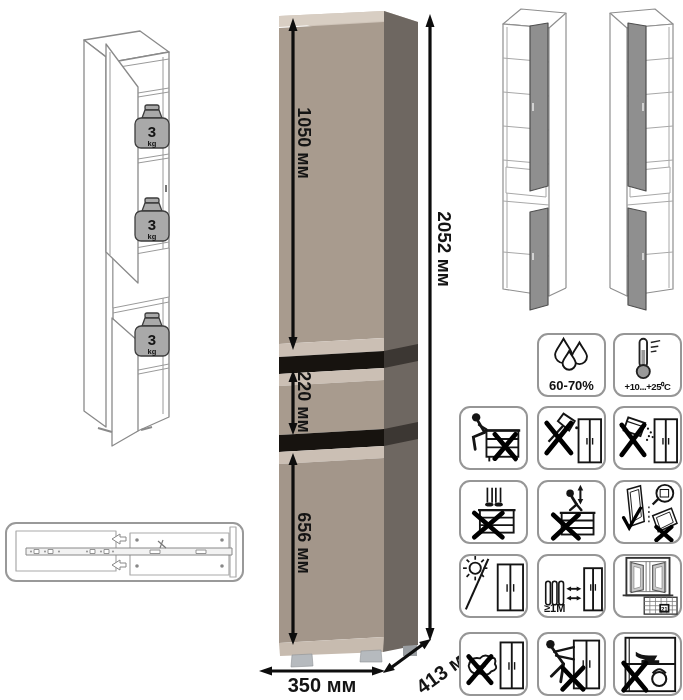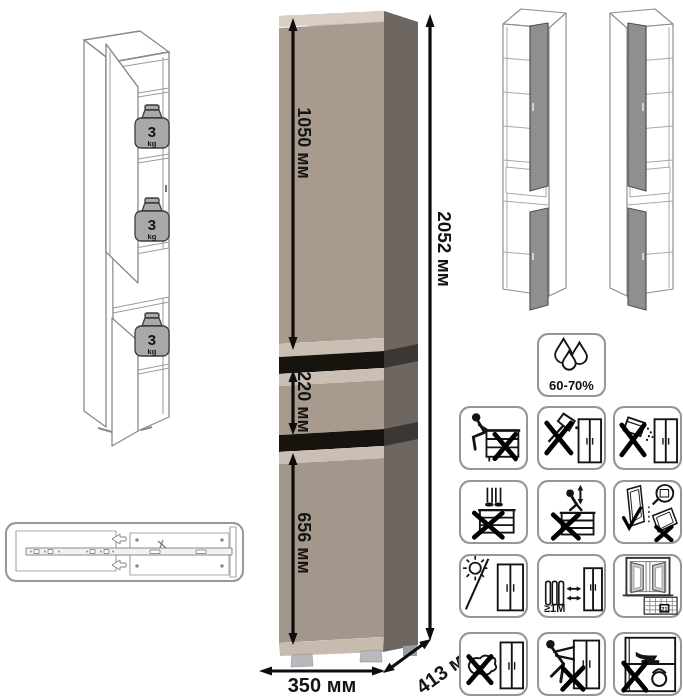--- a/index.html
+++ b/index.html
@@ -196,20 +196,33 @@
   <svg viewBox="0 0 69 64">
     <g stroke="#141414" stroke-width="2" fill="#ffffff">
       <path d="M26,4 C21,13 17,16.6 17,21 A9,9 0 0 0 35,21 C35,16.6 31,13 26,4 Z"></path>
       <path d="M43,8 C38.6,16 35,19.2 35,23 A8,8 0 0 0 51,23 C51,19.2 47.4,16 43,8 Z"></path>
       <path d="M32,17 C28.2,24 25,26.8 25,30 A7,7 0 0 0 39,30 C39,26.8 35.8,24 32,17 Z"></path>
     </g>
   </svg>
   <div class="tile-label lbl-lg">60-70%</div>
 </div>
 
+<div class="tile" style="left:613px;top:333px;">
+  <svg viewBox="0 0 69 64">
+    <rect x="26" y="4" width="8" height="30" rx="4" stroke="#222222" stroke-width="2" fill="#ffffff"></rect>
+    <line x1="30" y1="16" x2="30" y2="35" stroke="#999999" stroke-width="4"></line>
+    <circle cx="30" cy="39" r="7" fill="#999999" stroke="#222222" stroke-width="2"></circle>
+    <g stroke="#222222" stroke-width="1.6">
+      <line x1="38" y1="8" x2="48" y2="6"></line>
+      <line x1="38" y1="13" x2="46" y2="12"></line>
+      <line x1="38" y1="18" x2="44" y2="17"></line>
+    </g>
+  </svg>
+  <div class="tile-label lbl-sm">+10...+25⁰C</div>
+</div>
 
 <div class="tile" style="left:459px;top:406px;">
   <svg viewBox="0 0 69 64">
     <g stroke="#141414" stroke-width="2" fill="#ffffff">
       <rect x="27" y="24" width="34" height="28"></rect>
       <line x1="25" y1="24" x2="63" y2="24" stroke-width="2.5"></line>
       <line x1="27" y1="33" x2="61" y2="33"></line>
           <line x1="27" y1="42" x2="61" y2="42"></line>
       <line x1="30" y1="52" x2="30" y2="57"></line>
           <line x1="58" y1="52" x2="58" y2="57"></line>

